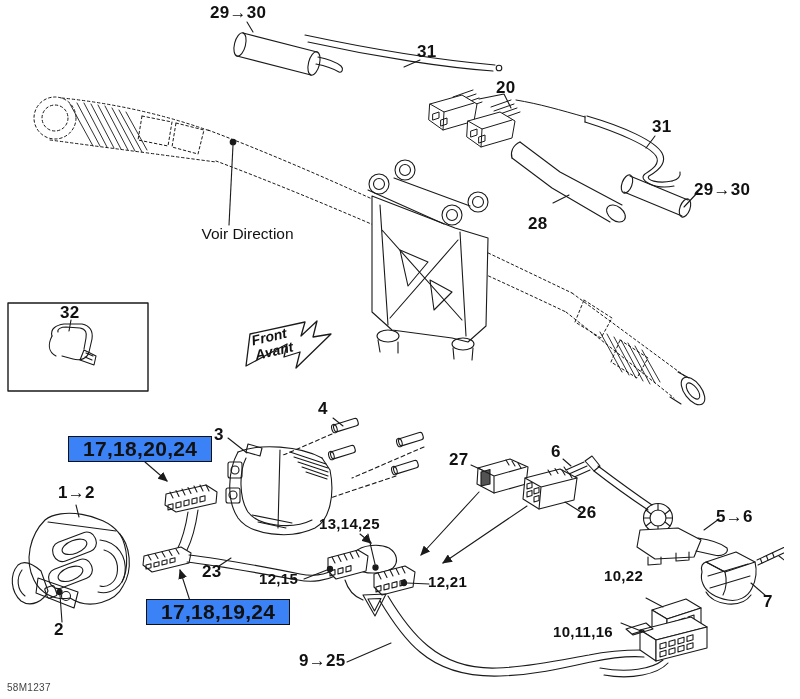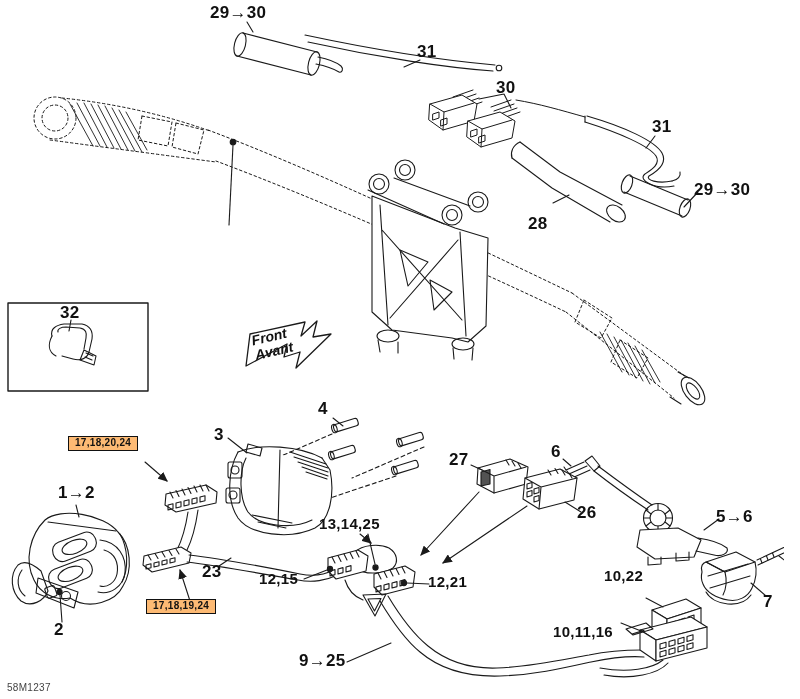--- a/index.html
+++ b/index.html
@@ -2,21 +2,21 @@
 <html><head>
 <meta charset="utf-8">
 <style>
   html,body{margin:0;padding:0;background:#fff;}
   .stage{position:relative;width:784px;height:699px;background:#fff;overflow:hidden;
          font-family:"Liberation Sans",sans-serif;color:#111;}
   .stage svg{position:absolute;left:0;top:0;}
   .co{position:absolute;font-weight:700;font-size:17px;line-height:1.05;color:#111;
       white-space:nowrap;letter-spacing:.3px;}
   .co.small{font-size:15px;}
-  .co.boxed{border:1.5px solid #111;background:#fdba74;padding:1px 6px;font-size:10px;}
+  .co.boxed{border:1.5px solid #111;background:#3b82f6;padding:1px 14px;font-size:21px;}
   .note{position:absolute;left:170px;top:225px;width:155px;text-align:center;
         font-size:15.5px;font-weight:400;line-height:1.18;color:#111;}
   .flagtxt{position:absolute;left:253px;top:329px;font-size:14px;font-weight:700;
            font-style:italic;line-height:1.08;transform:rotate(-13deg);color:#111;}
   .doc{position:absolute;left:7px;top:682px;font-size:10px;font-weight:400;color:#444;letter-spacing:.3px;}
 </style>
 </head>
 <body>
 
 <div class="stage">
@@ -314,21 +314,21 @@
           <circle cx="59.5" cy="592" r="2.6" fill="#1a1a1a"></circle>
       <path d="M646,598 L663,607"></path>
       <path d="M621,623 L641,631"></path>
       <path d="M347,662 L391,643"></path>
     </g>
   </g>
 </svg>
 
 <div class="co" style="left:210px;top:4px;">29→30</div>
 <div class="co" style="left:417px;top:43px;">31</div>
-<div class="co" style="left:496px;top:79px;">30</div>
+<div class="co" style="left:496px;top:79px;">20</div>
 <div class="co" style="left:652px;top:118px;">31</div>
 <div class="co" style="left:528px;top:195px;margin-top:20px;">28</div>
 <div class="co" style="left:694px;top:181px;">29→30</div>
 <div class="co" style="left:60px;top:304px;">32</div>
 <div class="co" style="left:318px;top:400px;">4</div>
 <div class="co" style="left:214px;top:426px;">3</div>
 <div class="co boxed" style="left:68px;top:436px;">17,18,20,24</div>
 <div class="co" style="left:58px;top:484px;">1→2</div>
 <div class="co" style="left:449px;top:451px;">27</div>
 <div class="co" style="left:551px;top:443px;">6</div>
@@ -340,20 +340,21 @@
 <div class="co" style="left:202px;top:563px;">23</div>
 <div class="co small" style="left:259px;top:571px;">12,15</div>
 <div class="co small" style="left:428px;top:574px;">12,21</div>
 <div class="co boxed" style="left:146px;top:599px;">17,18,19,24</div>
 <div class="co" style="left:54px;top:621px;">2</div>
 <div class="co small" style="left:604px;top:568px;">10,22</div>
 <div class="co small" style="left:553px;top:624px;">10,11,16</div>
 <div class="co" style="left:299px;top:652px;">9→25</div>
 
 <div class="note">
+  <div>Voir Direction</div>
 </div>
 
 <div class="flagtxt">
   <div>Front</div>
   <div>Avant</div>
 </div>
 
 <div class="doc">58M1237</div>
 
 </div>

